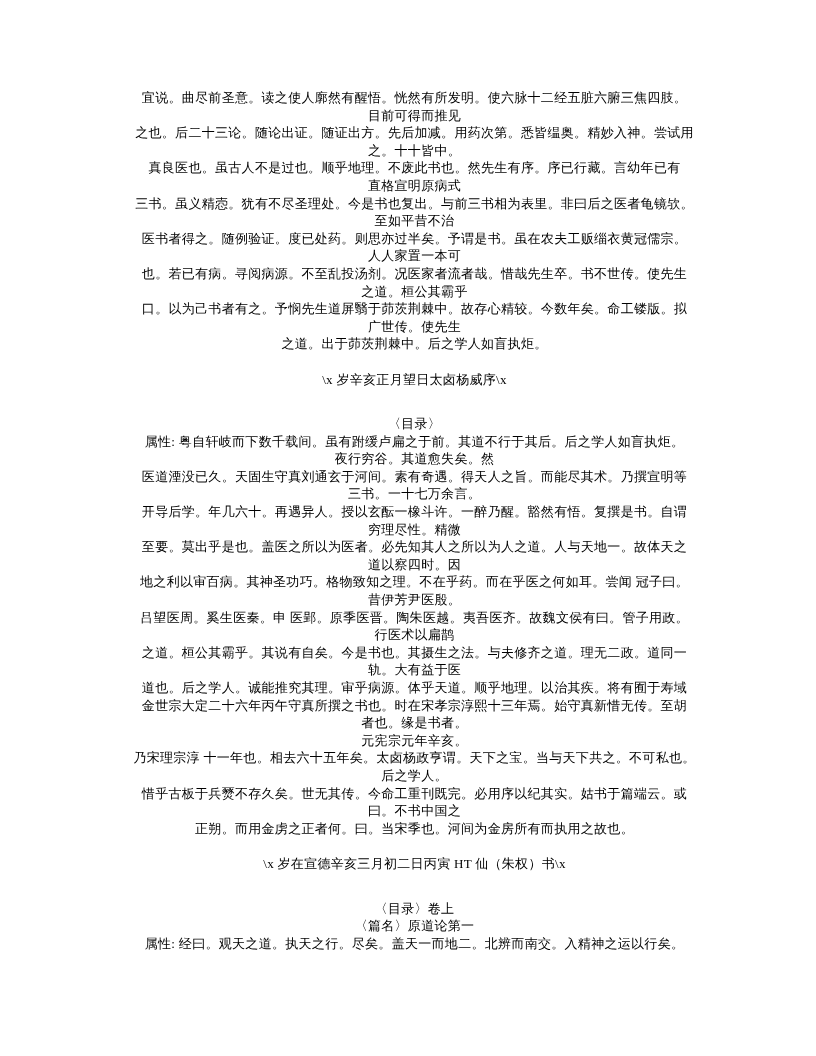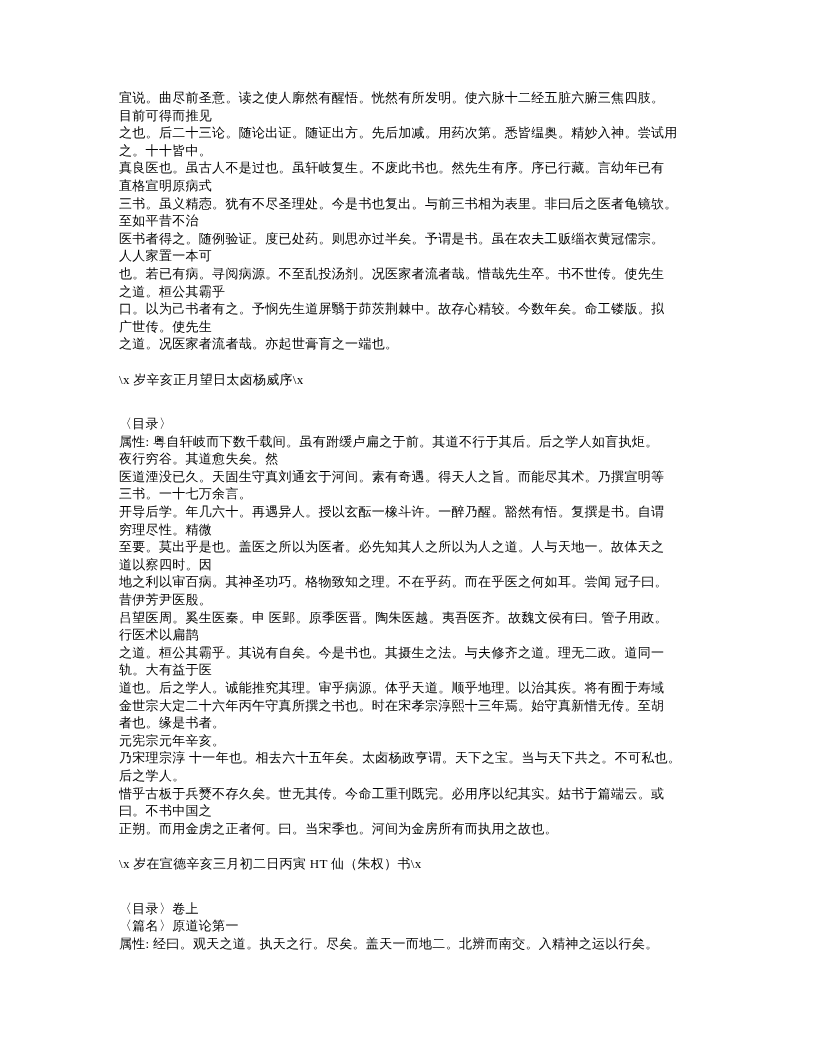--- a/index.html
+++ b/index.html
@@ -26,45 +26,46 @@
     width: 591px;
   }
   .doc-section { margin: 0; }
   .doc-section + .doc-section { margin-top: 27px; }
   .doc-line {
     font-size: 13px;
     line-height: 17.6px;
     white-space: pre;
     overflow: hidden;
     letter-spacing: 0.3px;
+    text-align: center;
   }
   .signature-line { margin-top: 17.6px; }
   .toc-line, .title-line { font-weight: normal; }
 </style>
 </head>
 <body>
 
 <div class="page">
   <div class="doc-body">
       <section class="doc-section">
         <div class="doc-line text-line">宜说。曲尽前圣意。读之使人廓然有醒悟。恍然有所发明。使六脉十二经五脏六腑三焦四肢。</div>
         <div class="doc-line text-line">目前可得而推见</div>
         <div class="doc-line text-line">之也。后二十三论。随论出证。随证出方。先后加减。用药次第。悉皆缊奥。精妙入神。尝试用</div>
         <div class="doc-line text-line">之。十十皆中。</div>
-        <div class="doc-line text-line">真良医也。虽古人不是过也。虽轩岐复生。不废此书也。然先生有序。序已行藏。言幼年已有</div>
+        <div class="doc-line text-line">真良医也。虽古人不是过也。顺乎地理。不废此书也。然先生有序。序已行藏。言幼年已有</div>
         <div class="doc-line text-line">直格宣明原病式</div>
         <div class="doc-line text-line">三书。虽义精悫。犹有不尽圣理处。今是书也复出。与前三书相为表里。非曰后之医者龟镜欤。</div>
         <div class="doc-line text-line">至如平昔不治</div>
         <div class="doc-line text-line">医书者得之。随例验证。度已处药。则思亦过半矣。予谓是书。虽在农夫工贩缁衣黄冠儒宗。</div>
         <div class="doc-line text-line">人人家置一本可</div>
         <div class="doc-line text-line">也。若已有病。寻阅病源。不至乱投汤剂。况医家者流者哉。惜哉先生卒。书不世传。使先生</div>
         <div class="doc-line text-line">之道。桓公其霸乎</div>
         <div class="doc-line text-line">口。以为己书者有之。予悯先生道屏翳于茆茨荆棘中。故存心精较。今数年矣。命工镂版。拟</div>
         <div class="doc-line text-line">广世传。使先生</div>
-        <div class="doc-line text-line">之道。况医家者流者哉。亦起世膏肓之一端也。</div>
+        <div class="doc-line text-line">之道。出于茆茨荆棘中。后之学人如盲执炬。</div>
         <div class="doc-line signature-line">\x 岁辛亥正月望日太卤杨威序\x</div>
       </section>
       <section class="doc-section">
         <div class="doc-line toc-line">〈目录〉</div>
         <div class="doc-line text-line">属性: 粤自轩岐而下数千载间。虽有跗缓卢扁之于前。其道不行于其后。后之学人如盲执炬。</div>
         <div class="doc-line text-line">夜行穷谷。其道愈失矣。然</div>
         <div class="doc-line text-line">医道湮没已久。天固生守真刘通玄于河间。素有奇遇。得天人之旨。而能尽其术。乃撰宣明等</div>
         <div class="doc-line text-line">三书。一十七万余言。</div>
         <div class="doc-line text-line">开导后学。年几六十。再遇异人。授以玄酝一橡斗许。一醉乃醒。豁然有悟。复撰是书。自谓</div>
         <div class="doc-line text-line">穷理尽性。精微</div>

